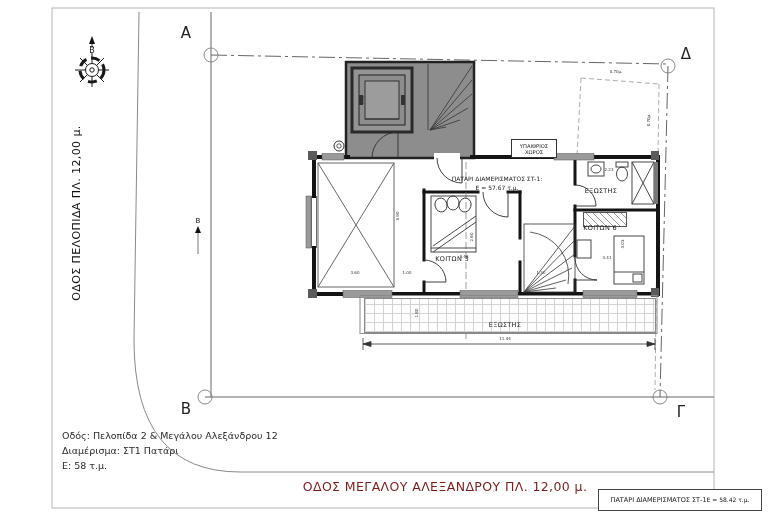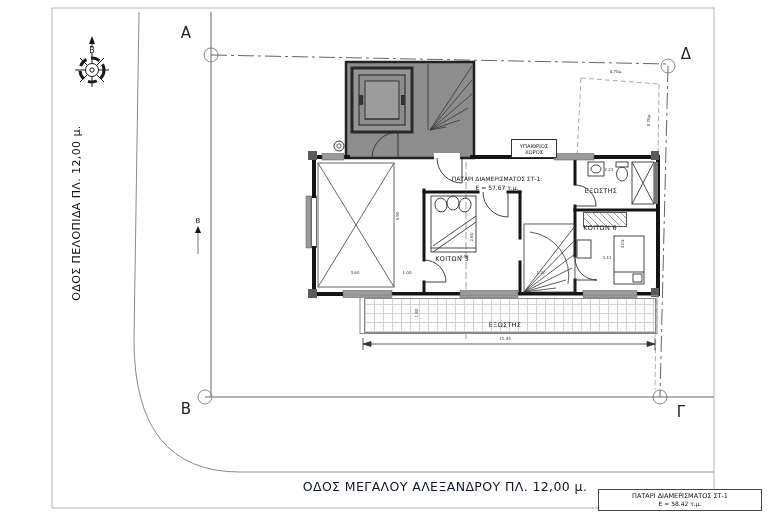--- a/index.html
+++ b/index.html
@@ -2,32 +2,32 @@
 <html><head>
 <meta charset="utf-8">
 <style>
   html,body{margin:0;padding:0;background:#e8e8e8}
   .sheet{position:relative;width:768px;height:512px;background:#ffffff;overflow:hidden;
          font-family:"DejaVu Sans",sans-serif;color:#222}
   svg{position:absolute;left:0;top:0}
   .t{position:absolute;white-space:nowrap;line-height:1;transform:translate(-50%,-50%)}
   .vt{position:absolute;white-space:nowrap;line-height:1;transform:translate(-50%,-50%) rotate(-90deg)}
   .corner{font-size:15px;color:#222}
-  .street{font-size:12.5px;color:#0f172a;letter-spacing:.4px}
+  .street{font-size:12.5px;color:#7f1d1d;letter-spacing:.4px}
   .street-left{font-size:11px;color:#111;letter-spacing:.4px}
   .room{font-size:6.5px;color:#1a1a1a;letter-spacing:.3px}
   .dim{font-size:4px;color:#333}
   .dimv{font-size:4px;color:#333;transform:translate(-50%,-50%) rotate(-90deg)}
   .apt{font-size:6px;color:#1a1a1a}
   .info{position:absolute;left:62px;top:428px;font-size:9.5px;line-height:15px;color:#2b2b2b}
   .openair{position:absolute;left:511px;top:139px;width:44px;height:17px;border:1px solid #333;
            background:#fff;display:flex;flex-direction:column;align-items:center;justify-content:center;
            font-size:5.2px;line-height:6px;color:#1a1a1a}
   .titlebox{position:absolute;left:598px;top:489px;width:162px;height:20px;border:1px solid #444;
-            background:#fff;display:flex;flex-direction:column;align-items:center;justify-content:center;
+            background:#fff;display:flex;flex-direction:row;align-items:center;justify-content:center;
             line-height:8px}
   .titlebox .l1{font-size:6.5px;color:#111}
   .titlebox .l2{font-size:6px;color:#111}
   .tiles{position:absolute;left:364px;top:298px;width:290px;height:33px;background-color:#fdfdfd;
          background-image:repeating-linear-gradient(0deg,#d2d2d2 0 1px,transparent 1px 9px),
                           repeating-linear-gradient(90deg,#d2d2d2 0 1px,transparent 1px 9px);
          border:1px solid #8a8a8a}
   .hatch{position:absolute;background-image:repeating-linear-gradient(45deg,#9a9a9a 0 1px,transparent 1px 5px);
          border:1px solid #555}
   .nb{font-size:8px;color:#111}
@@ -234,20 +234,25 @@
   <div class="t corner" style="left:186px;top:33px">Α</div>
   <div class="t corner" style="left:686px;top:54px">Δ</div>
   <div class="t corner" style="left:186px;top:409px">Β</div>
   <div class="t corner" style="left:681px;top:412px">Γ</div>
 
   <div class="t secb" style="left:198px;top:221px">Β</div>
 
   <div class="vt street-left" style="left:76px;top:213px">ΟΔΟΣ ΠΕΛΟΠΙΔΑ ΠΛ. 12,00 μ.</div>
   <div class="t street" style="left:445px;top:487px">ΟΔΟΣ ΜΕΓΑΛΟΥ ΑΛΕΞΑΝΔΡΟΥ ΠΛ. 12,00 μ.</div>
 
+  <div class="info">
+    <div>Οδός: Πελοπίδα 2 &amp; Μεγάλου Αλεξάνδρου 12</div>
+    <div>Διαμέρισμα: ΣΤ1 Πατάρι</div>
+    <div>Ε: 58 τ.μ.</div>
+  </div>
 
   <div class="titlebox">
     <div class="l1">ΠΑΤΑΡΙ ΔΙΑΜΕΡΙΣΜΑΤΟΣ ΣΤ-1</div>
     <div class="l2">Ε = 58.42 τ.μ.</div>
   </div>
 
   <div class="t apt" style="left:497px;top:179px">ΠΑΤΑΡΙ ΔΙΑΜΕΡΙΣΜΑΤΟΣ ΣΤ-1:</div>
   <div class="t apt" style="left:497px;top:188px">Ε = 57.67 τ.μ.</div>
 
   <div class="openair">

